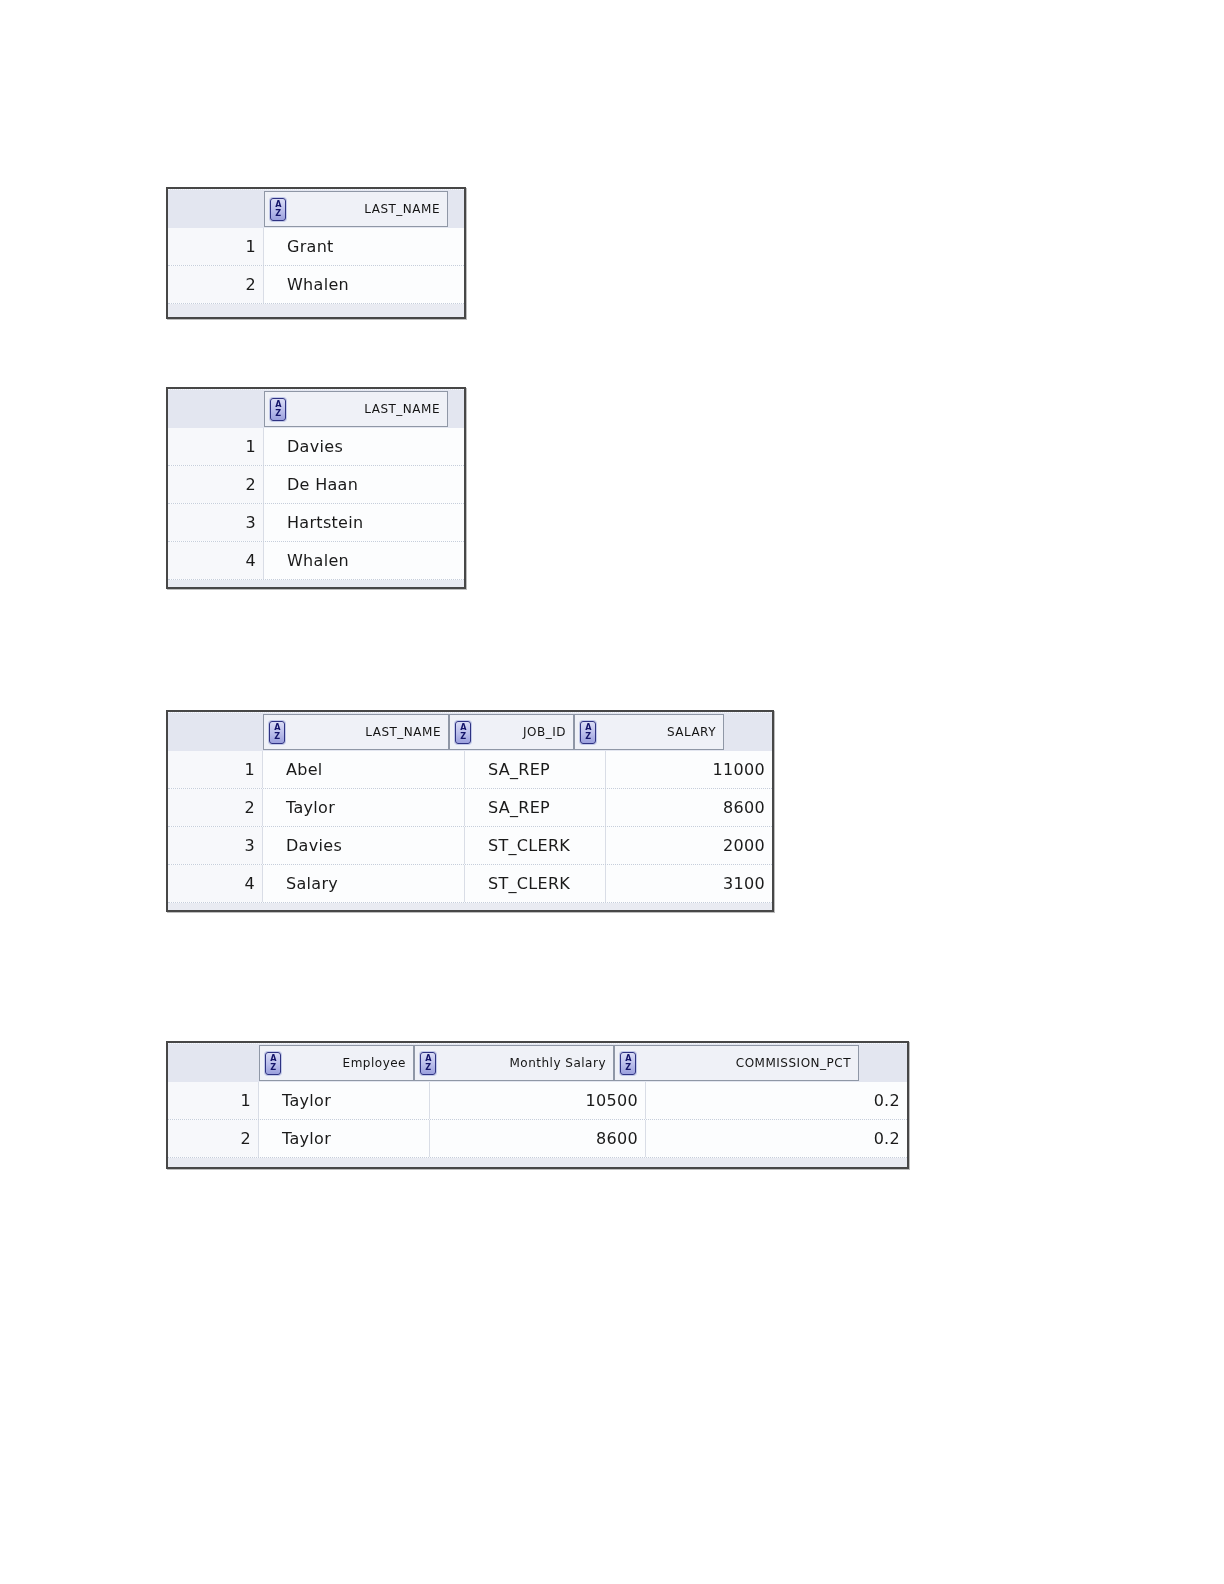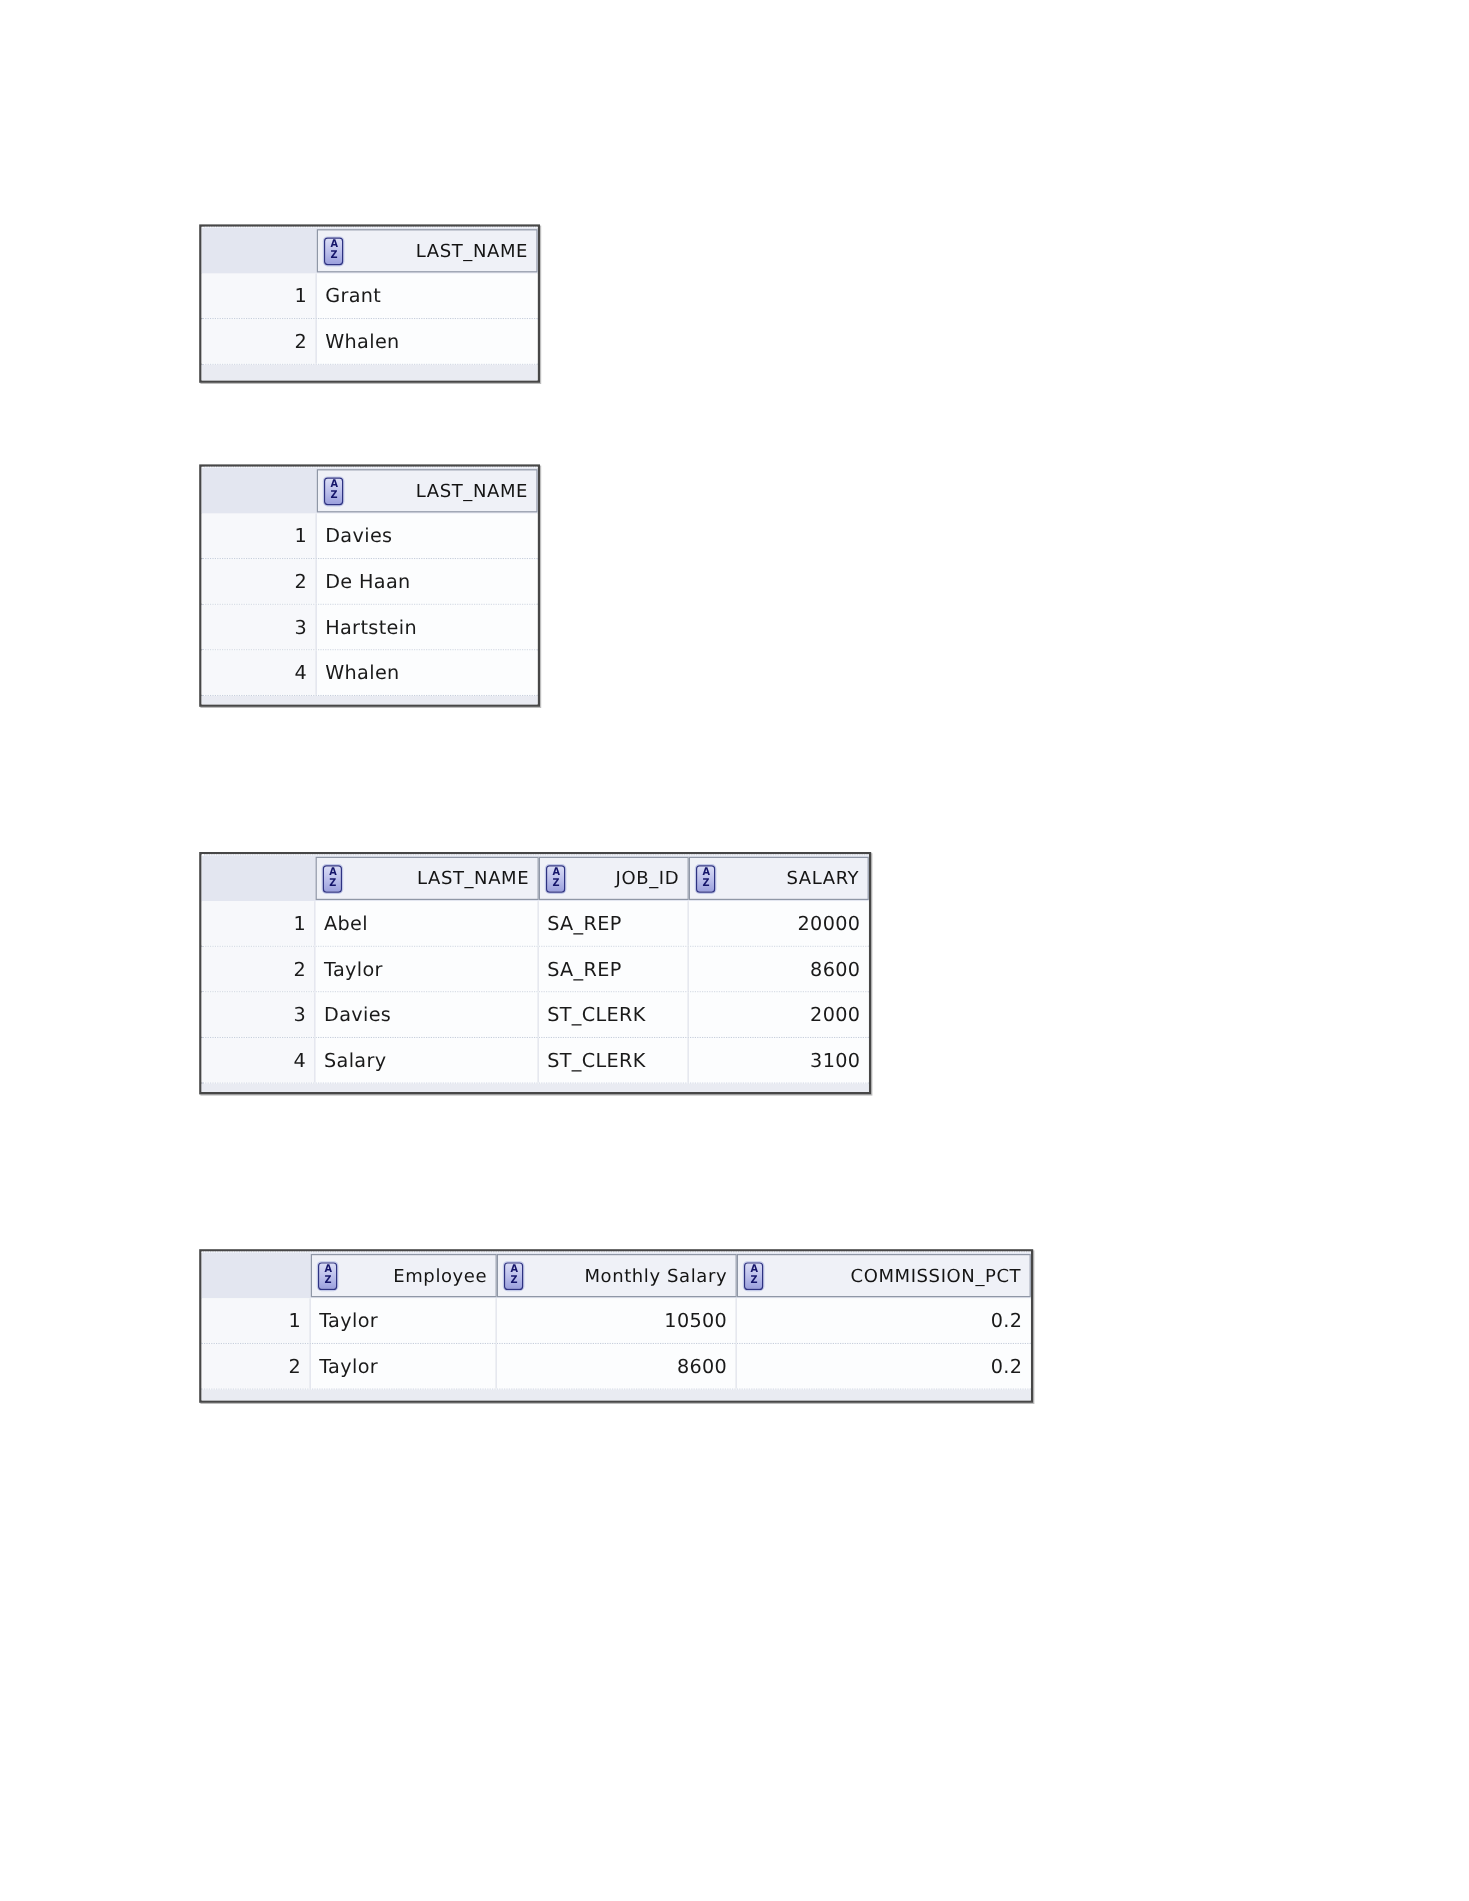--- a/index.html
+++ b/index.html
@@ -44,21 +44,21 @@
     padding: 0 7px 0 5px;
     margin-top: 1px;
     height: 36px;
     background: var(--header-cell-bg, #eff1f7);
     border: 1px solid var(--header-cell-border, #8f97a6);
     cursor: default;
   }
   .hdr-label {
     flex: 1;
     text-align: right;
-    font-size: 15px;
+    font-size: 12px;
     letter-spacing: 0.5px;
     white-space: nowrap;
     overflow: hidden;
     color: #141414;
   }
 
   
   .az-icon {
     flex: 0 0 auto;
     width: 14px;
@@ -96,21 +96,21 @@
     letter-spacing: 0.3px;
     white-space: nowrap;
     overflow: hidden;
     background: var(--body-bg, #fcfdfe);
   }
   .cell.num {
     justify-content: flex-end;
     background: var(--number-cell-bg, #f7f8fb);
     border-right: 1px solid var(--column-separator, #d9dde6);
   }
-  .cell.data { border-right: 1px solid var(--column-separator, #d9dde6); }
+  .cell.data { border-right: 1px solid var(--column-separator, #d9dde6); margin-left: 16px; }
   .cell.data.last { border-right: none; }
   .cell.right { justify-content: flex-end; }
 
   .filler {
     background: var(--filler-bg, #e9ebf2);
   }
 
   
   .pos0 { left: 166px; top: 187px; }
   .pos1 { left: 166px; top: 387px; }
@@ -210,21 +210,21 @@
           <span class="az-a">A</span>
           <span class="az-z">Z</span>
         </span>
         <span class="hdr-label">SALARY</span>
       </div>
     </div>
     <div class="body-row">
       <div class="cell num cell-w-num">1</div>
       <div class="cell data cell-w0">Abel</div>
       <div class="cell data cell-w1">SA_REP</div>
-      <div class="cell data cell-w2 right last">20000</div>
+      <div class="cell data cell-w2 right last">11000</div>
     </div>
     <div class="body-row">
       <div class="cell num cell-w-num">2</div>
       <div class="cell data cell-w0">Taylor</div>
       <div class="cell data cell-w1">SA_REP</div>
       <div class="cell data cell-w2 right last">8600</div>
     </div>
     <div class="body-row">
       <div class="cell num cell-w-num">3</div>
       <div class="cell data cell-w0">Davies</div>

